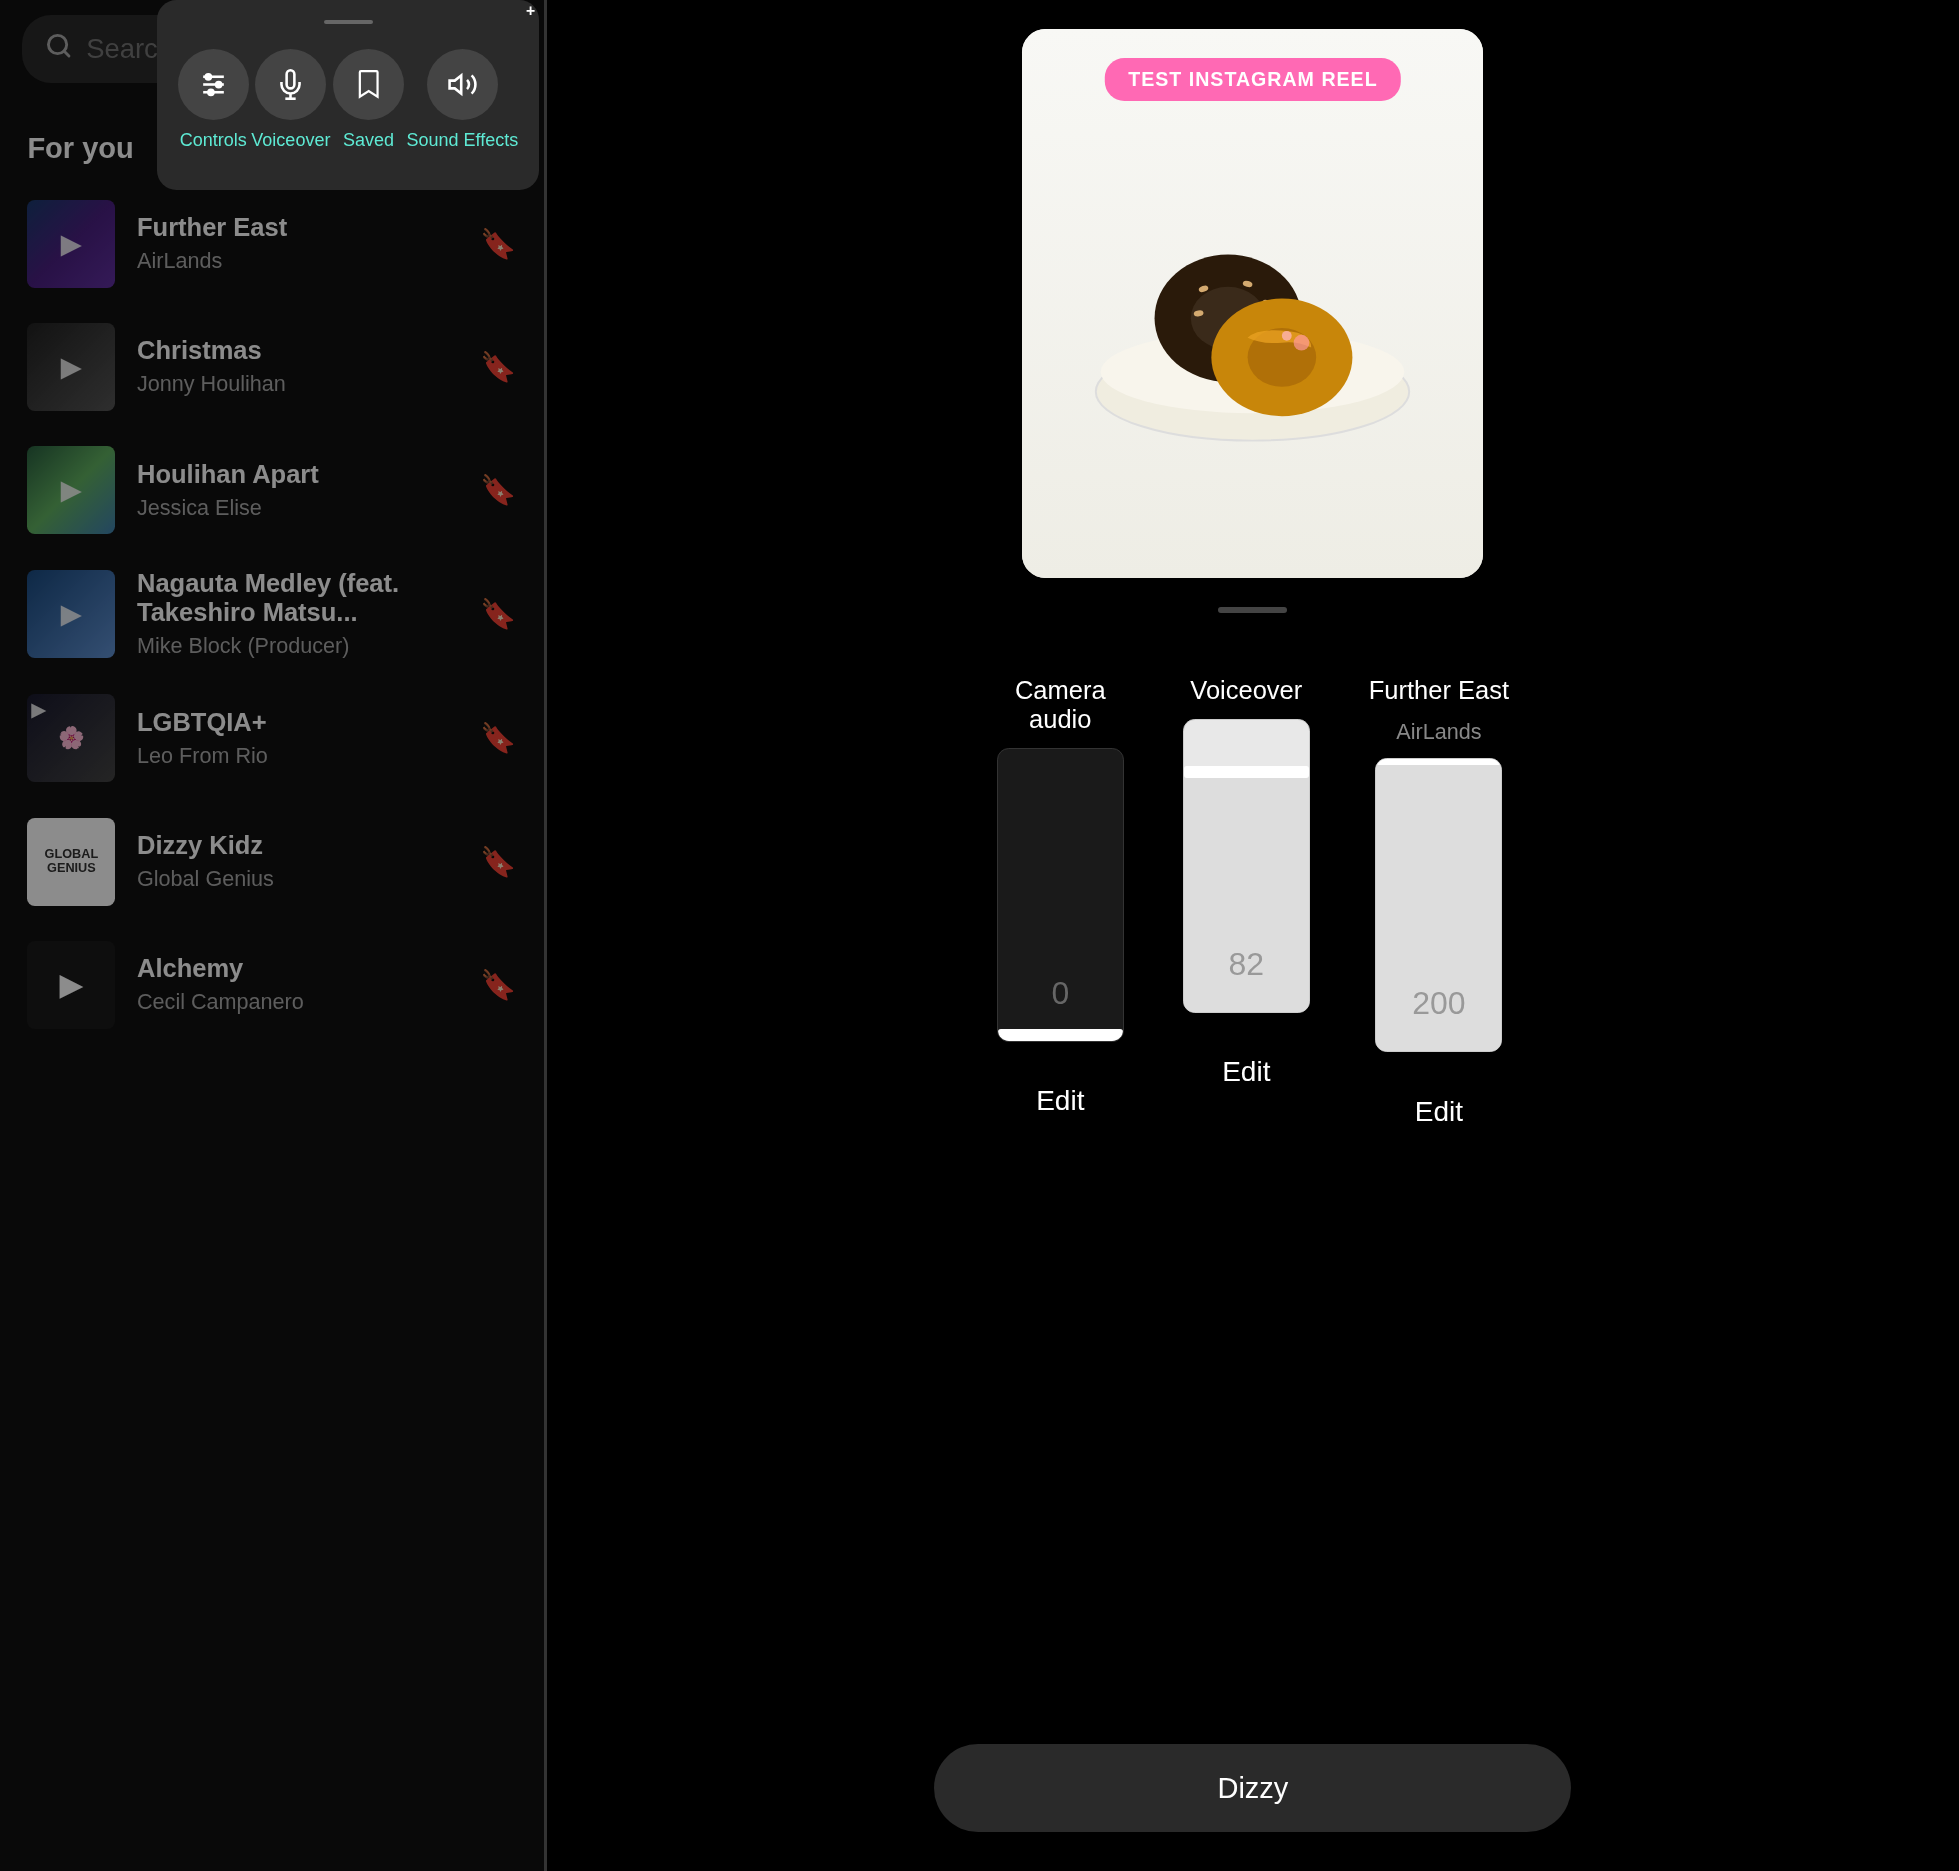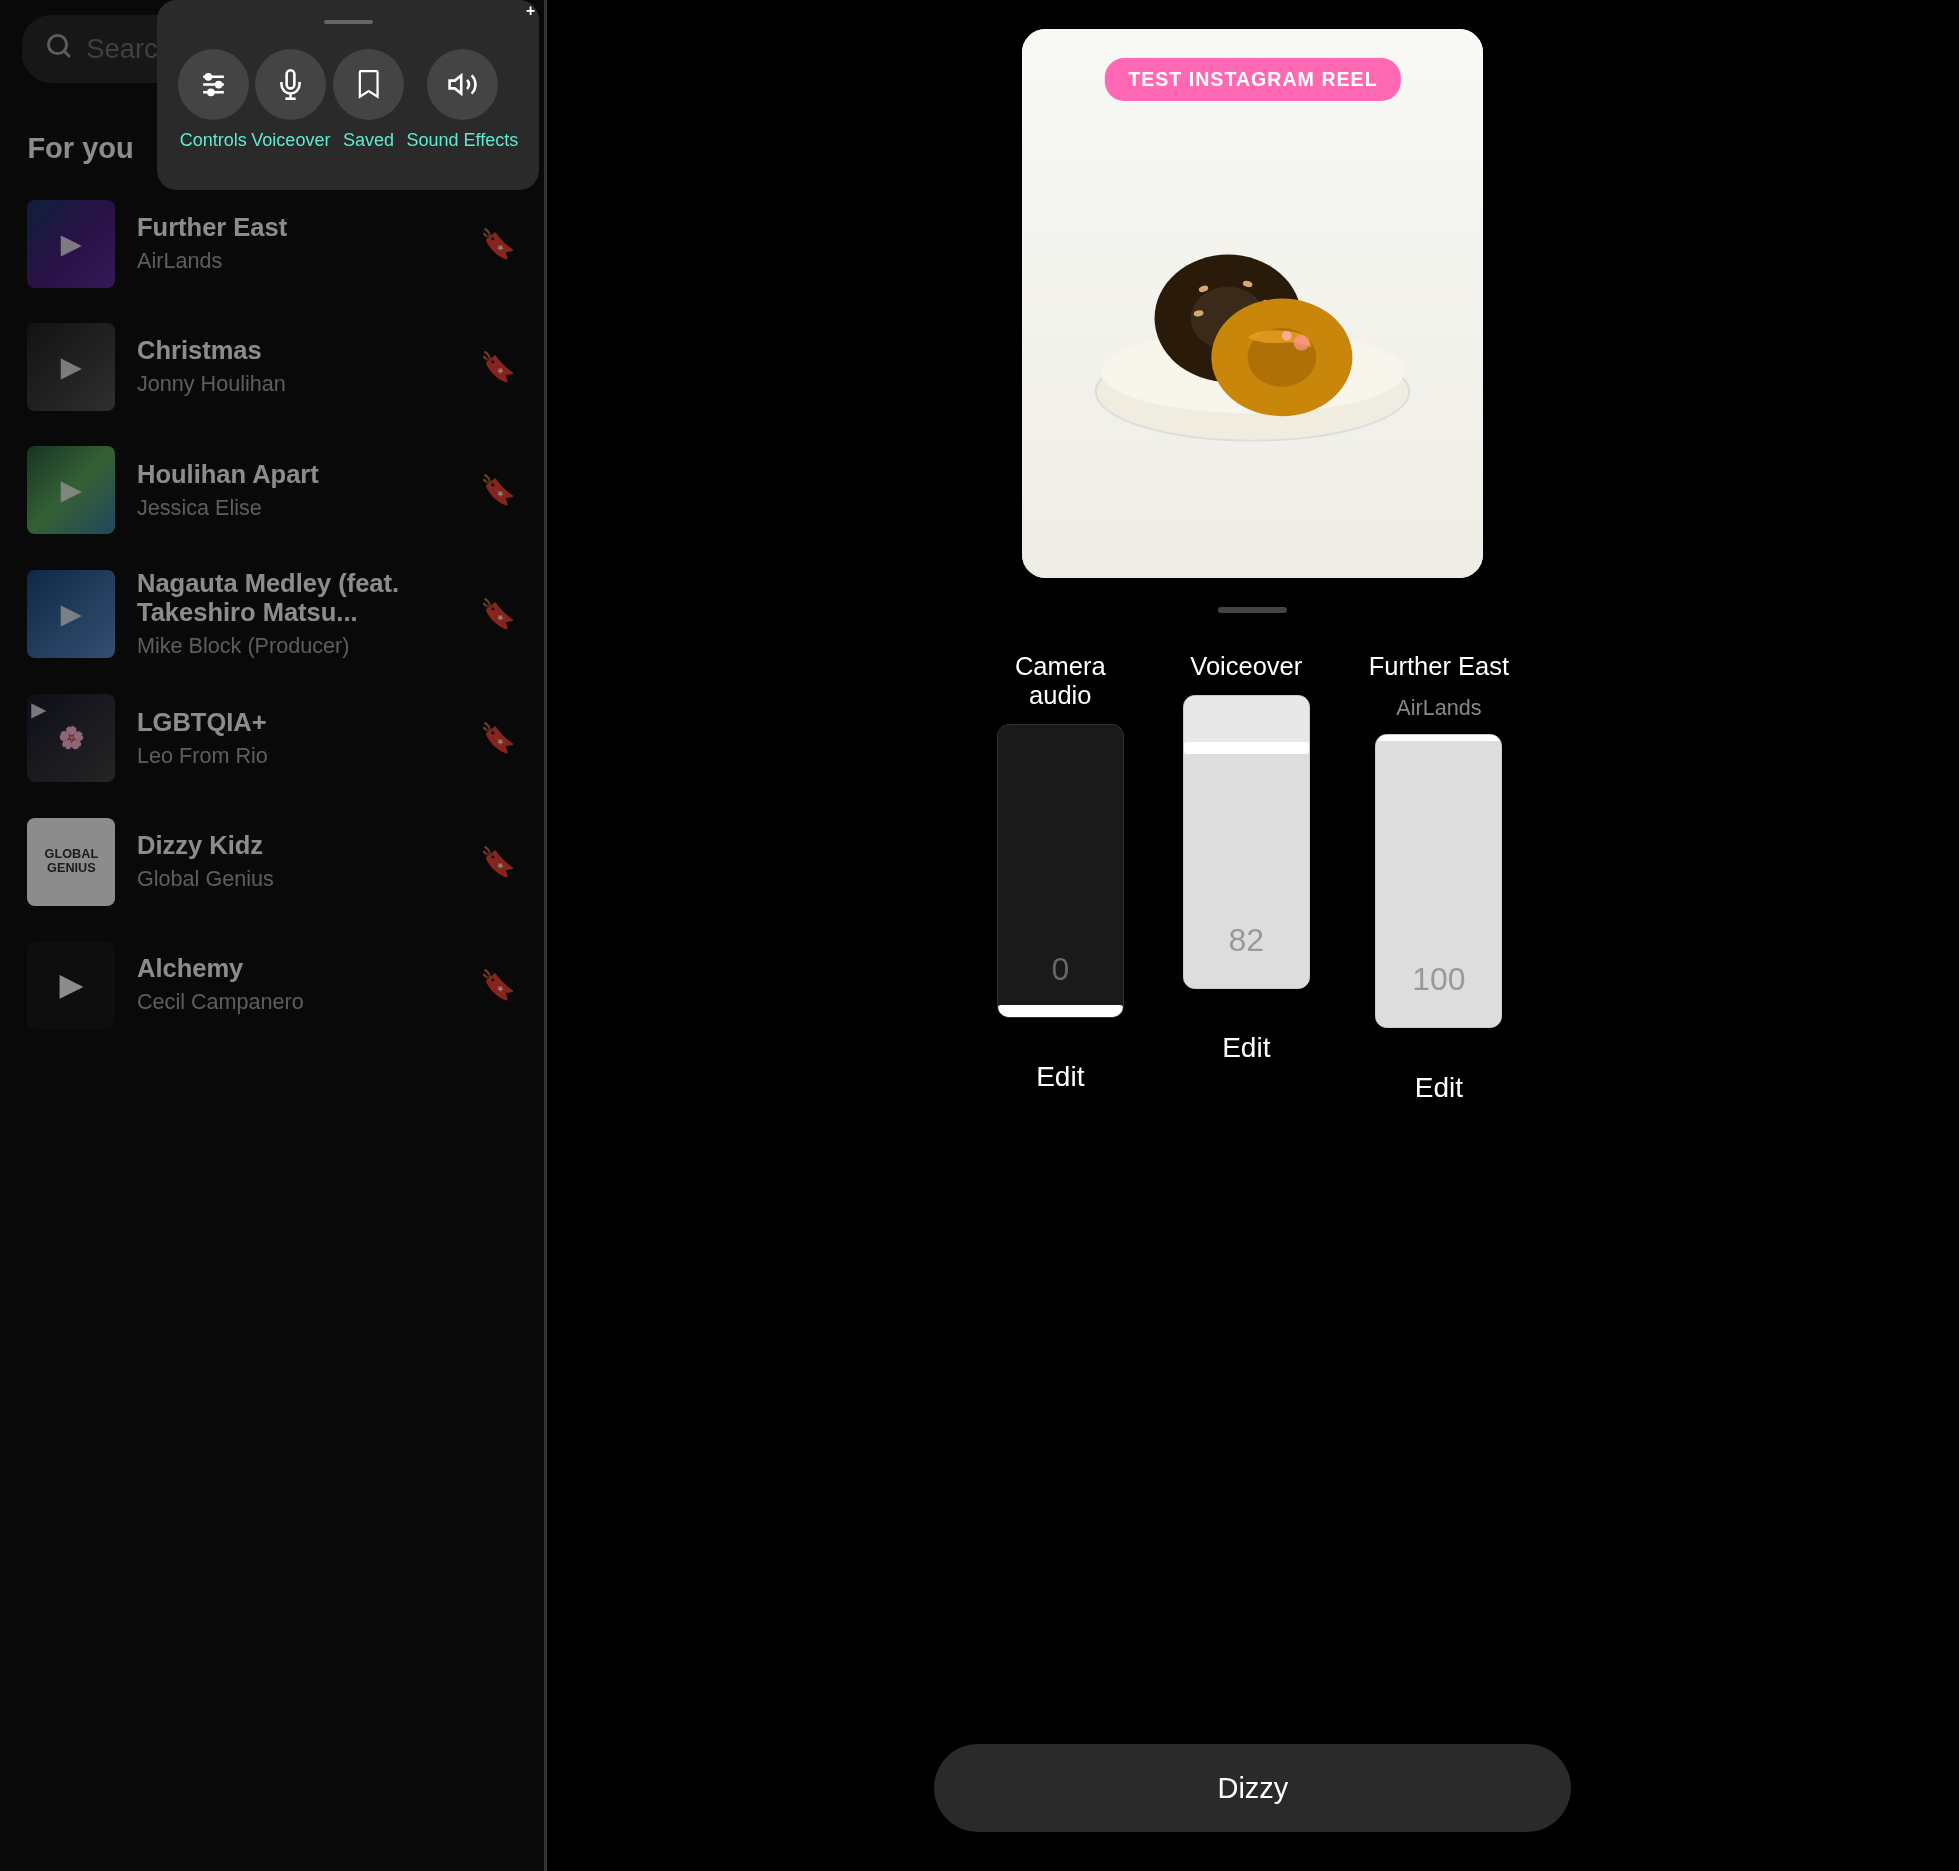--- a/index.html
+++ b/index.html
@@ -251,20 +251,21 @@
       margin-bottom: 39px;
     }
 
     
     .audio-controls {
       display: flex;
       gap: 59px;
       margin-bottom: 49px;
       width: 100%;
       justify-content: center;
+      margin-top: 24px;
     }
     .audio-track {
       display: flex;
       flex-direction: column;
       align-items: center;
       gap: 13.7px;
     }
     .track-label {
       color: #fff;
       font-size: 25.5px;
@@ -579,21 +580,21 @@
     </div>
 
     <div class="audio-track">
       <div class="track-label">Further East</div>
       <div class="track-sublabel">AirLands</div>
       <div class="volume-slider-wrap">
         <div class="volume-track volume-track-light">
 
           <div class="volume-fill-light" style="height: 100%;"></div>
           <div class="volume-thumb" style="bottom: calc(100% - 5.9px); background:#fff;"></div>
-          <span class="volume-number volume-number-light">100</span>
+          <span class="volume-number volume-number-light">200</span>
         </div>
       </div>
       <button class="edit-btn">Edit</button>
     </div>
 
   </div>
 
   <button class="done-btn">Dizzy</button>
 
 </div>

